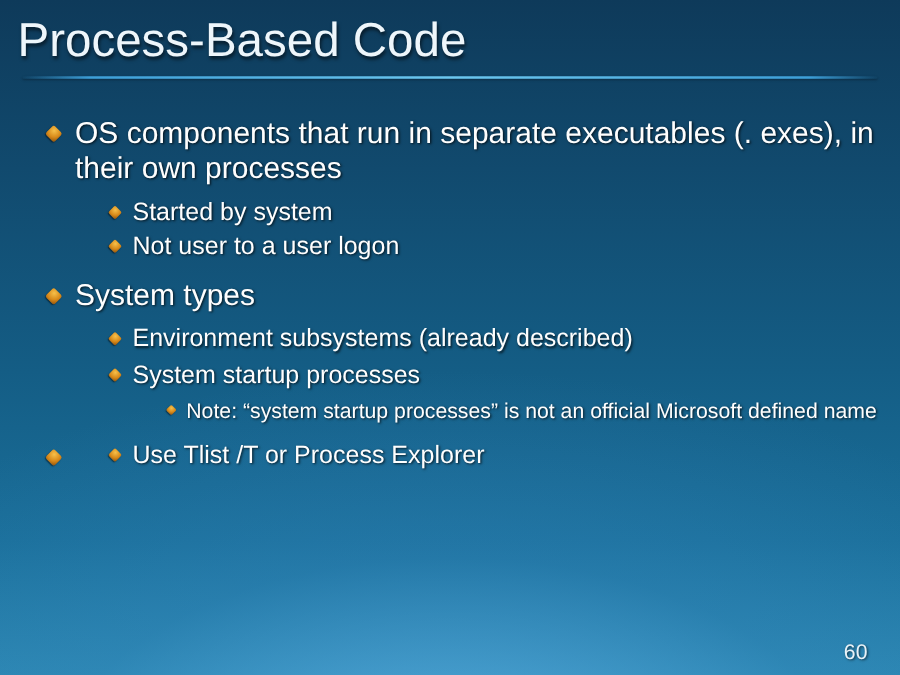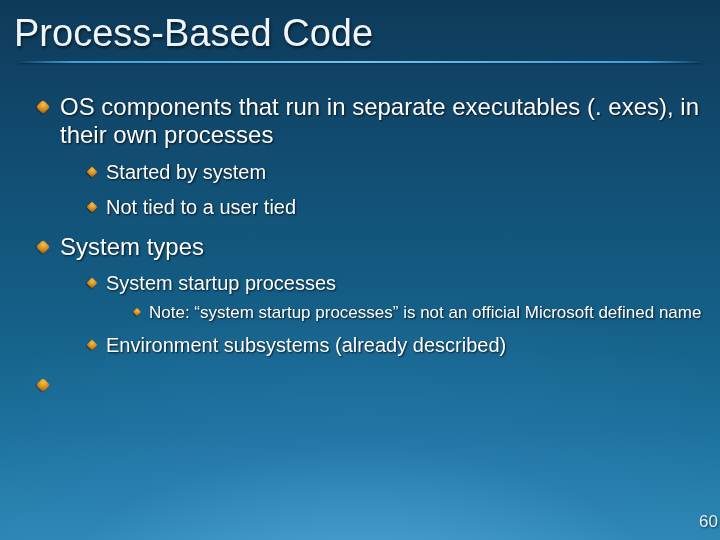--- a/index.html
+++ b/index.html
@@ -35,71 +35,74 @@
   .lvl1 { margin-left: 20px; }
   .lvl1 > li { font-size: 24px; line-height: 1.18; padding-left: 22px; margin-bottom: 12px; color: #fefefe; }
   .lvl1 > li::before {
     content: ""; position: absolute; left: 0; top: 9px; width: 10px; height: 10px;
     background: radial-gradient(circle at 35% 30%, #f6c04a 0%, #d88a1a 55%, #8a4d0a 100%);
     border-radius: 2px; transform: rotate(45deg);
     box-shadow: 0 1px 1px rgba(0,0,0,0.5);
   }
 
   .lvl2 { margin-top: 8px; margin-left: 28px; }
-  .lvl2 > li { font-size: 20px; line-height: 1.28; padding-left: 18px; margin-bottom: 3px; margin-top: 10px; }
+  .lvl2 > li { font-size: 20px; line-height: 1.28; padding-left: 18px; margin-bottom: 3px; }
   .lvl2 > li::before {
     content: ""; position: absolute; left: 0; top: 8px; width: 8px; height: 8px;
     background: radial-gradient(circle at 35% 30%, #f6c04a 0%, #d88a1a 55%, #8a4d0a 100%);
     border-radius: 1.5px; transform: rotate(45deg);
     box-shadow: 0 1px 1px rgba(0,0,0,0.5);
   }
   .lvl2.tight > li { margin-bottom: 2px; }
 
   .lvl3 { margin-top: 6px; margin-left: 28px; margin-bottom: 6px; }
   .lvl3 > li { font-size: 17px; line-height: 1.22; padding-left: 15px; margin-bottom: 2px; }
   .lvl3 > li::before {
     content: ""; position: absolute; left: 0; top: 6px; width: 6px; height: 6px;
     background: radial-gradient(circle at 35% 30%, #f6c04a 0%, #d88a1a 55%, #8a4d0a 100%);
     border-radius: 1px; transform: rotate(45deg);
     box-shadow: 0 1px 1px rgba(0,0,0,0.5);
   }
 
   .pagenum {
-    position: absolute; right: 2px; bottom: 8px;
+    position: absolute; right: 26px; bottom: 8px;
     font-size: 17px; color: #e8f2f8;
     text-shadow: 1px 1px 2px rgba(0,0,0,0.6);
   }
 </style>
 </head>
 <body>
 
 <div class="slide">
   <h1 class="title">Process-Based Code</h1>
   <div class="rule"></div>
 
   <ul class="lvl1">
     <li>
       <span>OS components that run in separate executables (. exes), in their own processes</span>
       <ul class="lvl2 tight">
         <li><span>Started by system</span></li>
-        <li><span>Not tied to a user tied</span></li>
+        <li><span>Not user to a user logon</span></li>
       </ul>
     </li>
 
     <li>
       <span>System types</span>
       <ul class="lvl2">
+        <li><span>Environment subsystems (already described)</span></li>
         <li>
           <span>System startup processes</span>
           <ul class="lvl3">
             <li><span>Note:  “system startup processes” is not an official Microsoft defined name</span></li>
           </ul>
         </li>
-        <li><span>Environment subsystems (already described)</span></li>
       </ul>
     </li>
 
     <li>
+      <ul class="lvl2">
+        <li><span>Use Tlist /T or Process Explorer</span></li>
+      </ul>
     </li>
   </ul>
 
   <div class="pagenum">60</div>
 </div>
 
 </body></html>

